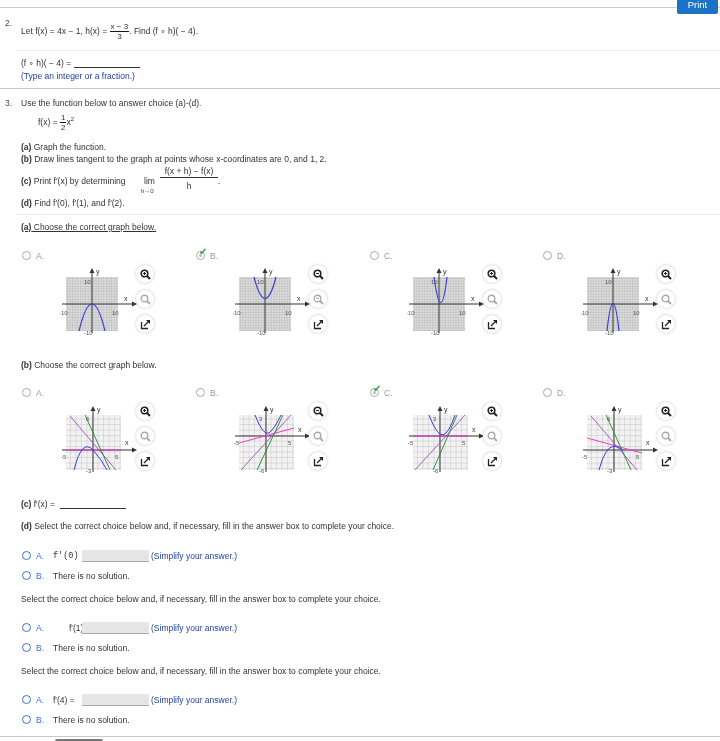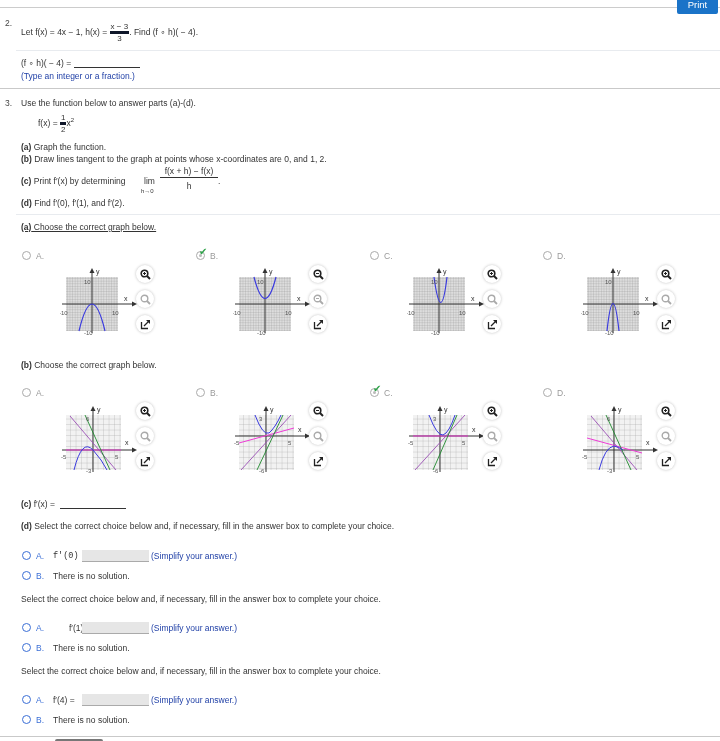--- a/index.html
+++ b/index.html
@@ -6,21 +6,21 @@
   body { width: 720px; height: 741px; background: #fff; font-family: "Liberation Sans", "DejaVu Sans", sans-serif; font-size: 8.5px; color: #333; position: relative; overflow: hidden; }
   .print-btn { position: absolute; left: 677px; top: 0; width: 41px; height: 14px; background: #1a73c8; color: #fff; font-size: 9.5px; text-align: center; line-height: 10px; border-radius: 0 0 2px 2px; }
   .topline { position: absolute; left: 0; top: 7px; width: 720px; height: 1px; background: #ccc; }
   .hr { position: absolute; height: 1px; background: #c9c9c9; }
   .hr-light { position: absolute; height: 1px; background: #e8ebef; }
   .abs { position: absolute; white-space: nowrap; }
   .num { color: #444; }
   .blue { color: #1f3fa6; }
   .bold { font-weight: bold; }
   .frac { display: inline-flex; flex-direction: column; align-items: center; vertical-align: middle; font-size: 8px; line-height: 9px; }
-  .frac .n { border-bottom: 3px solid #0f172a; padding: 0 1px; }
+  .frac .n { border-bottom: 1px solid #0f172a; padding: 0 1px; }
   .blank { display: inline-block; border-bottom: 1px solid #333; vertical-align: bottom; }
   .radio { position: absolute; width: 9px; height: 9px; border: 1px solid #aaa; border-radius: 50%; background: #fff; }
   .radio.blue-r { border-color: #3b6fd6; }
   .radio.sel::after { content: ""; position: absolute; left: 2px; top: 2px; width: 3px; height: 3px; border-radius: 50%; background: #bbb; }
   .check { position: absolute; color: #2fa34a; font-size: 10px; font-weight: bold; }
   .optlabel { position: absolute; color: #999; font-size: 8.5px; }
   .optlabel-b { position: absolute; color: #3b6fd6; font-size: 8.5px; }
   .graph { position: absolute; }
   .tool { position: absolute; width: 18px; height: 18px; border-radius: 50%; background: #fff; box-shadow: 0 0 3px rgba(0,0,0,0.25); display: flex; align-items: center; justify-content: center; }
   .ansbox { position: absolute; width: 67px; height: 12px; background: #e6e6e6; border-bottom: 1px solid #aaa; }
@@ -41,21 +41,21 @@
 </div>
 <div class="hr-light" style="left:16px;top:50px;width:704px;"></div>
 <div class="abs" style="left:21px;top:58px;">
   <span>(f ∘ h)( − 4) =</span>
   <span class="blank" style="width:66px;height:10px;"></span>
 </div>
 <div class="abs blue" style="left:21px;top:71px;">(Type an integer or a fraction.)</div>
 <div class="hr" style="left:0;top:88px;width:720px;"></div>
 
 <div class="abs num" style="left:5px;top:98px;">3.</div>
-<div class="abs" style="left:21px;top:98px;">Use the function below to answer parts (a)-(d).</div>
+<div class="abs" style="left:21px;top:98px;">Use the function below to answer choice (a)-(d).</div>
 <div class="abs" style="left:38px;top:113px;">
   <span>f(x) =</span>
   <span class="frac">
       <span class="n">1</span>
       <span>2</span>
     </span><span>x</span><sup style="font-size:6px">2</sup>
 </div>
 <div class="abs" style="left:21px;top:142px;"><span class="bold">(a)</span><span> Graph the function.</span></div>
 <div class="abs" style="left:21px;top:154px;"><span class="bold">(b)</span><span> Draw lines tangent to the graph at points whose x-coordinates are 0, and 1, 2.</span></div>
 <div class="abs" style="left:21px;top:176px;"><span class="bold">(c)</span><span> Print f′(x) by determining</span></div>

